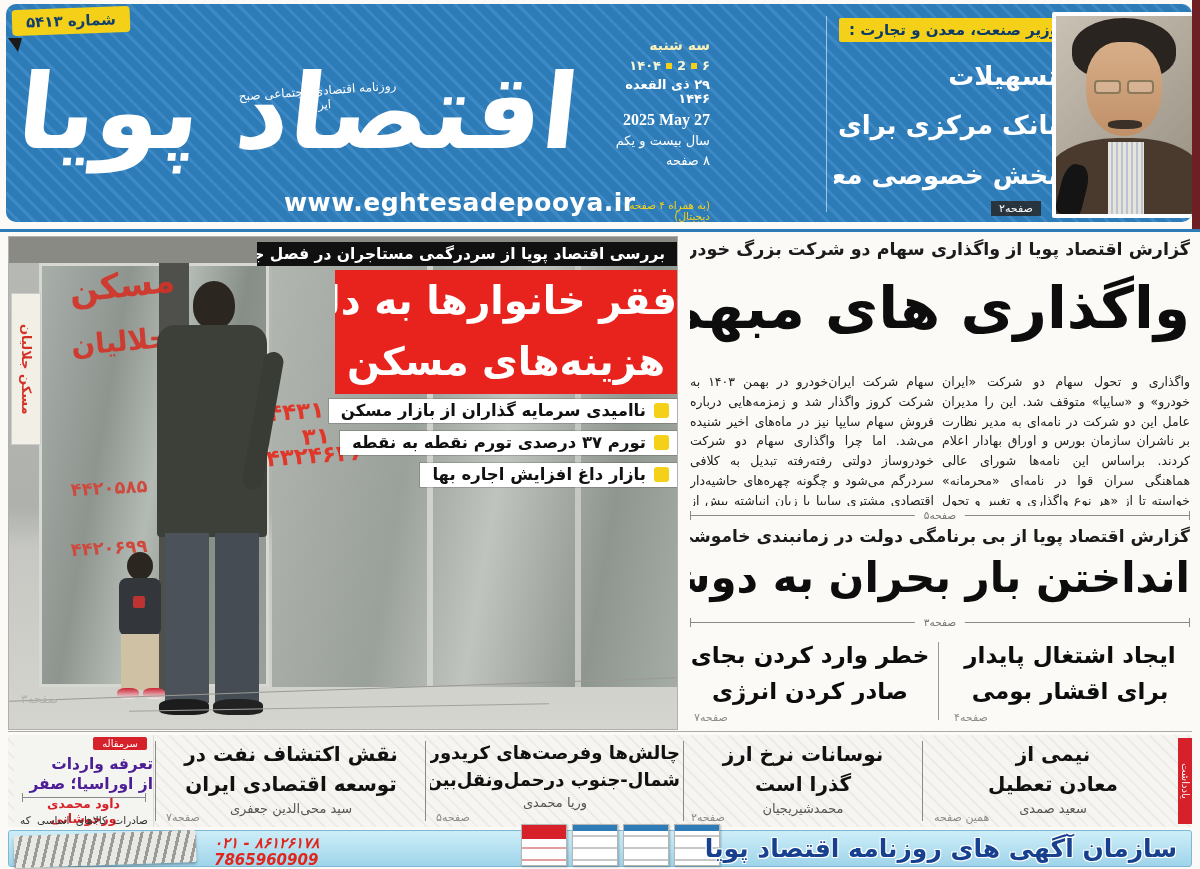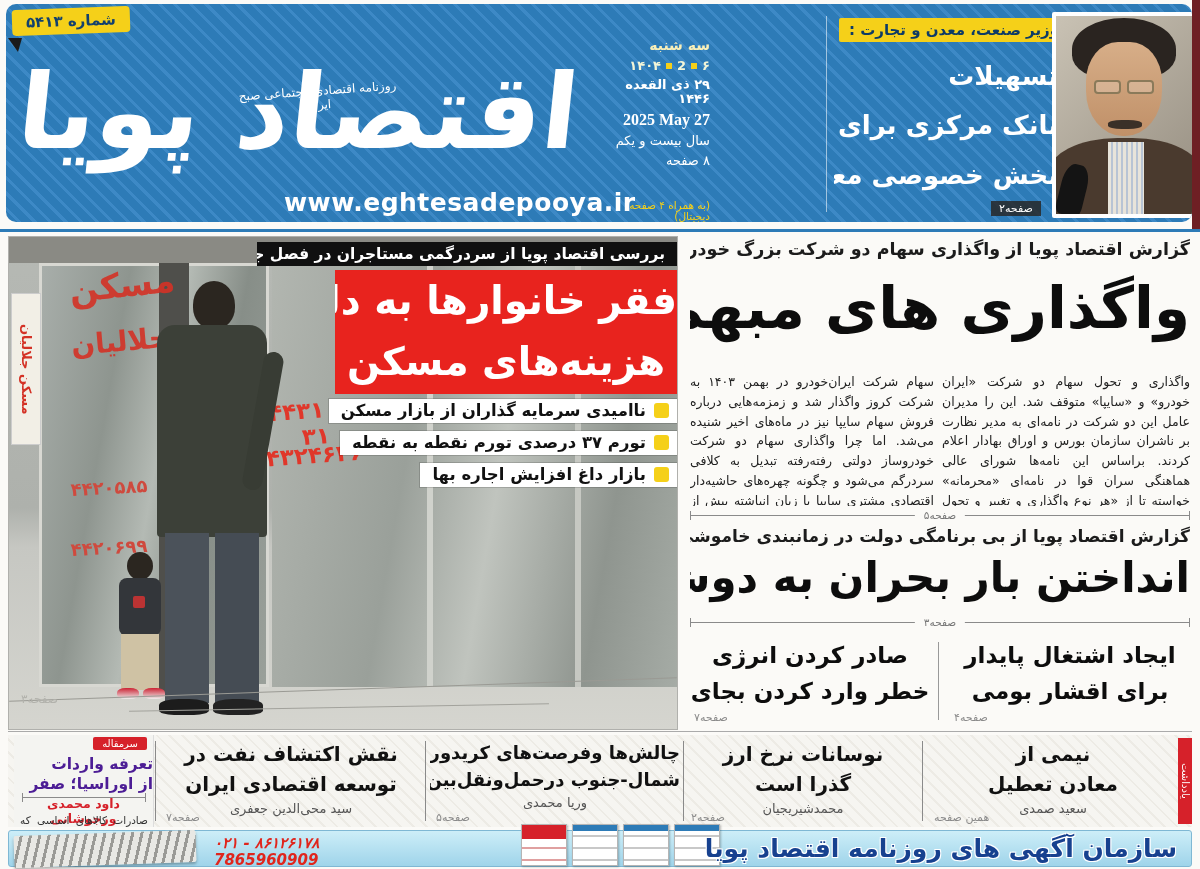--- a/index.html
+++ b/index.html
@@ -318,22 +318,22 @@
     <span class="lbl">صفحه۳</span>
   </div>
 
   <div class="substory ss-r">
     <div class="st">ایجاد اشتغال پایدار</div>
     <div class="st">برای اقشار بومی</div>
     <span class="pref">صفحه۴</span>
   </div>
   <div class="ss-vline"></div>
   <div class="substory ss-l">
+    <div class="st">خطر وارد کردن بجای</div>
     <div class="st">صادر کردن انرژی</div>
-    <div class="st">خطر وارد کردن بجای</div>
     <span class="pref">صفحه۷</span>
   </div>
 
   <div class="body-hline"></div>
 
   <div class="bottomrow">
     <div class="note-badge">یادداشت</div>
 
     <div class="bcol bc1">
       <div class="bt">نیمی از</div>

